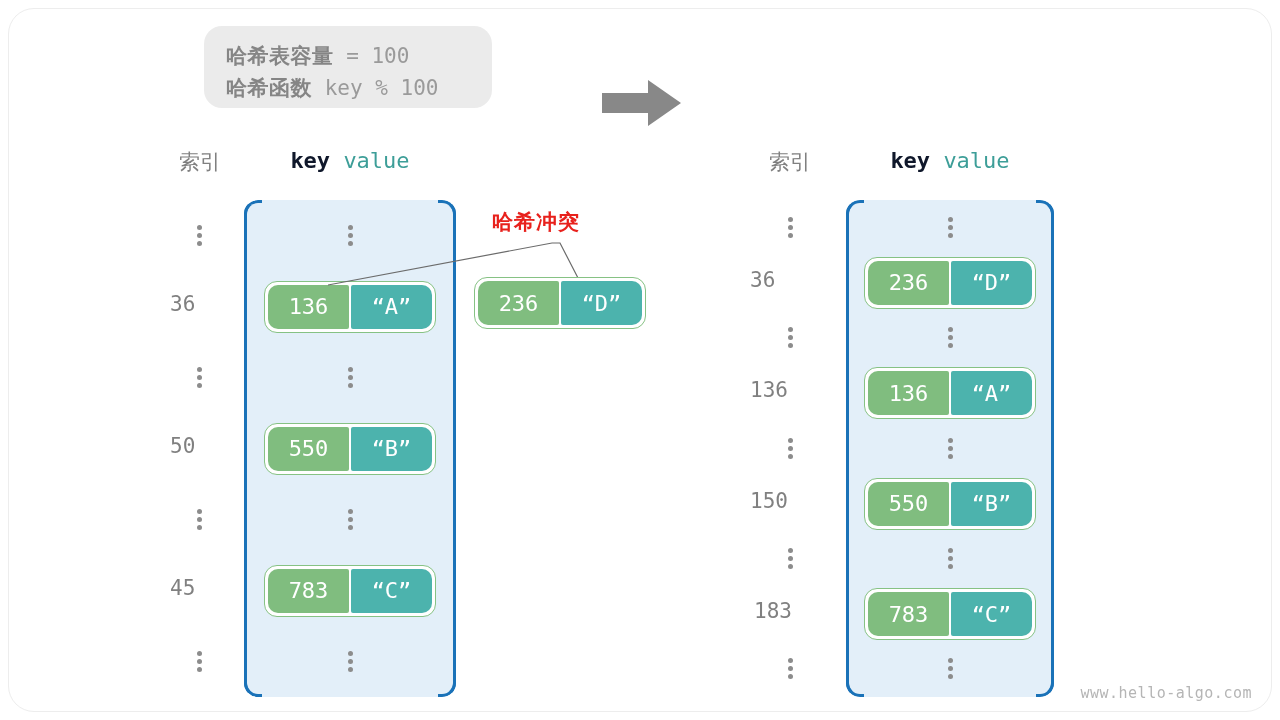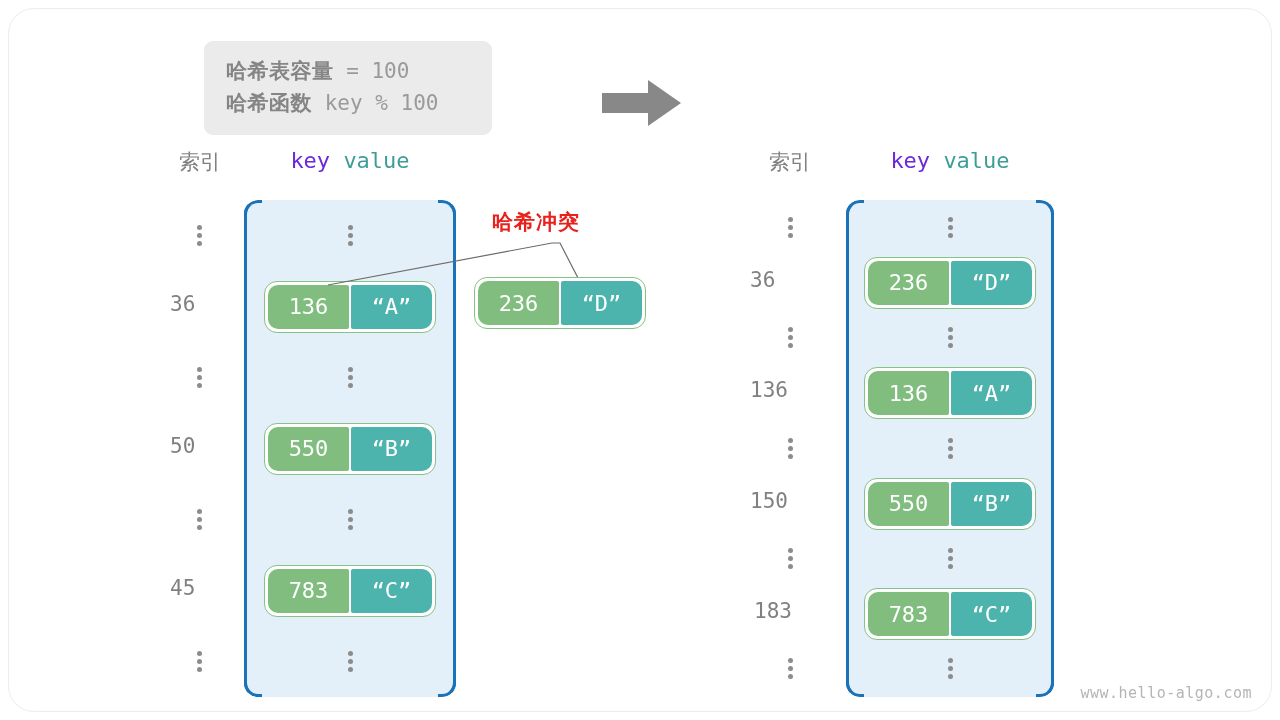--- a/index.html
+++ b/index.html
@@ -29,24 +29,23 @@
     border: 1.5px solid #ededed;
     border-radius: 26px;
     background: #ffffff;
     box-sizing: border-box;
   }
 
   
   .info-box {
     position: absolute;
     background: #ebebeb;
-    border-radius: 9px;
-    padding: 14px 22px 16px 22px;
-    box-sizing: border-box;
-    margin-top: 15px;
+    border-radius: 18px;
+    padding: 14px 22px 4px 22px;
+    box-sizing: border-box;
   }
   .info-line {
     white-space: pre;
     line-height: 32px;
     font-size: 21px;
     color: #8a8a8a;
   }
   .info-label {
     font-weight: bold;
     font-family: "Liberation Sans", "DejaVu Sans", sans-serif;
@@ -89,21 +88,21 @@
     font-family: "Liberation Sans", "DejaVu Sans", sans-serif;
     font-weight: normal;
     white-space: pre;
   }
   .col-head-kv {
     position: absolute;
     font-size: 22px;
     font-family: "DejaVu Sans Mono", "Liberation Mono", monospace;
     white-space: pre;
   }
-  .kv-key   { color: #6d28d9; }
+  .kv-key   { color: #0f172a; font-weight: bold; }
   .kv-value { color: #3d9e98; }
 
   
   .bucket {
     position: absolute;
     background: #e3eff9;
     box-sizing: border-box;
     border-left: 3px solid #1a72b8;
     border-right: 3px solid #1a72b8;
     border-top: 3px solid transparent;

